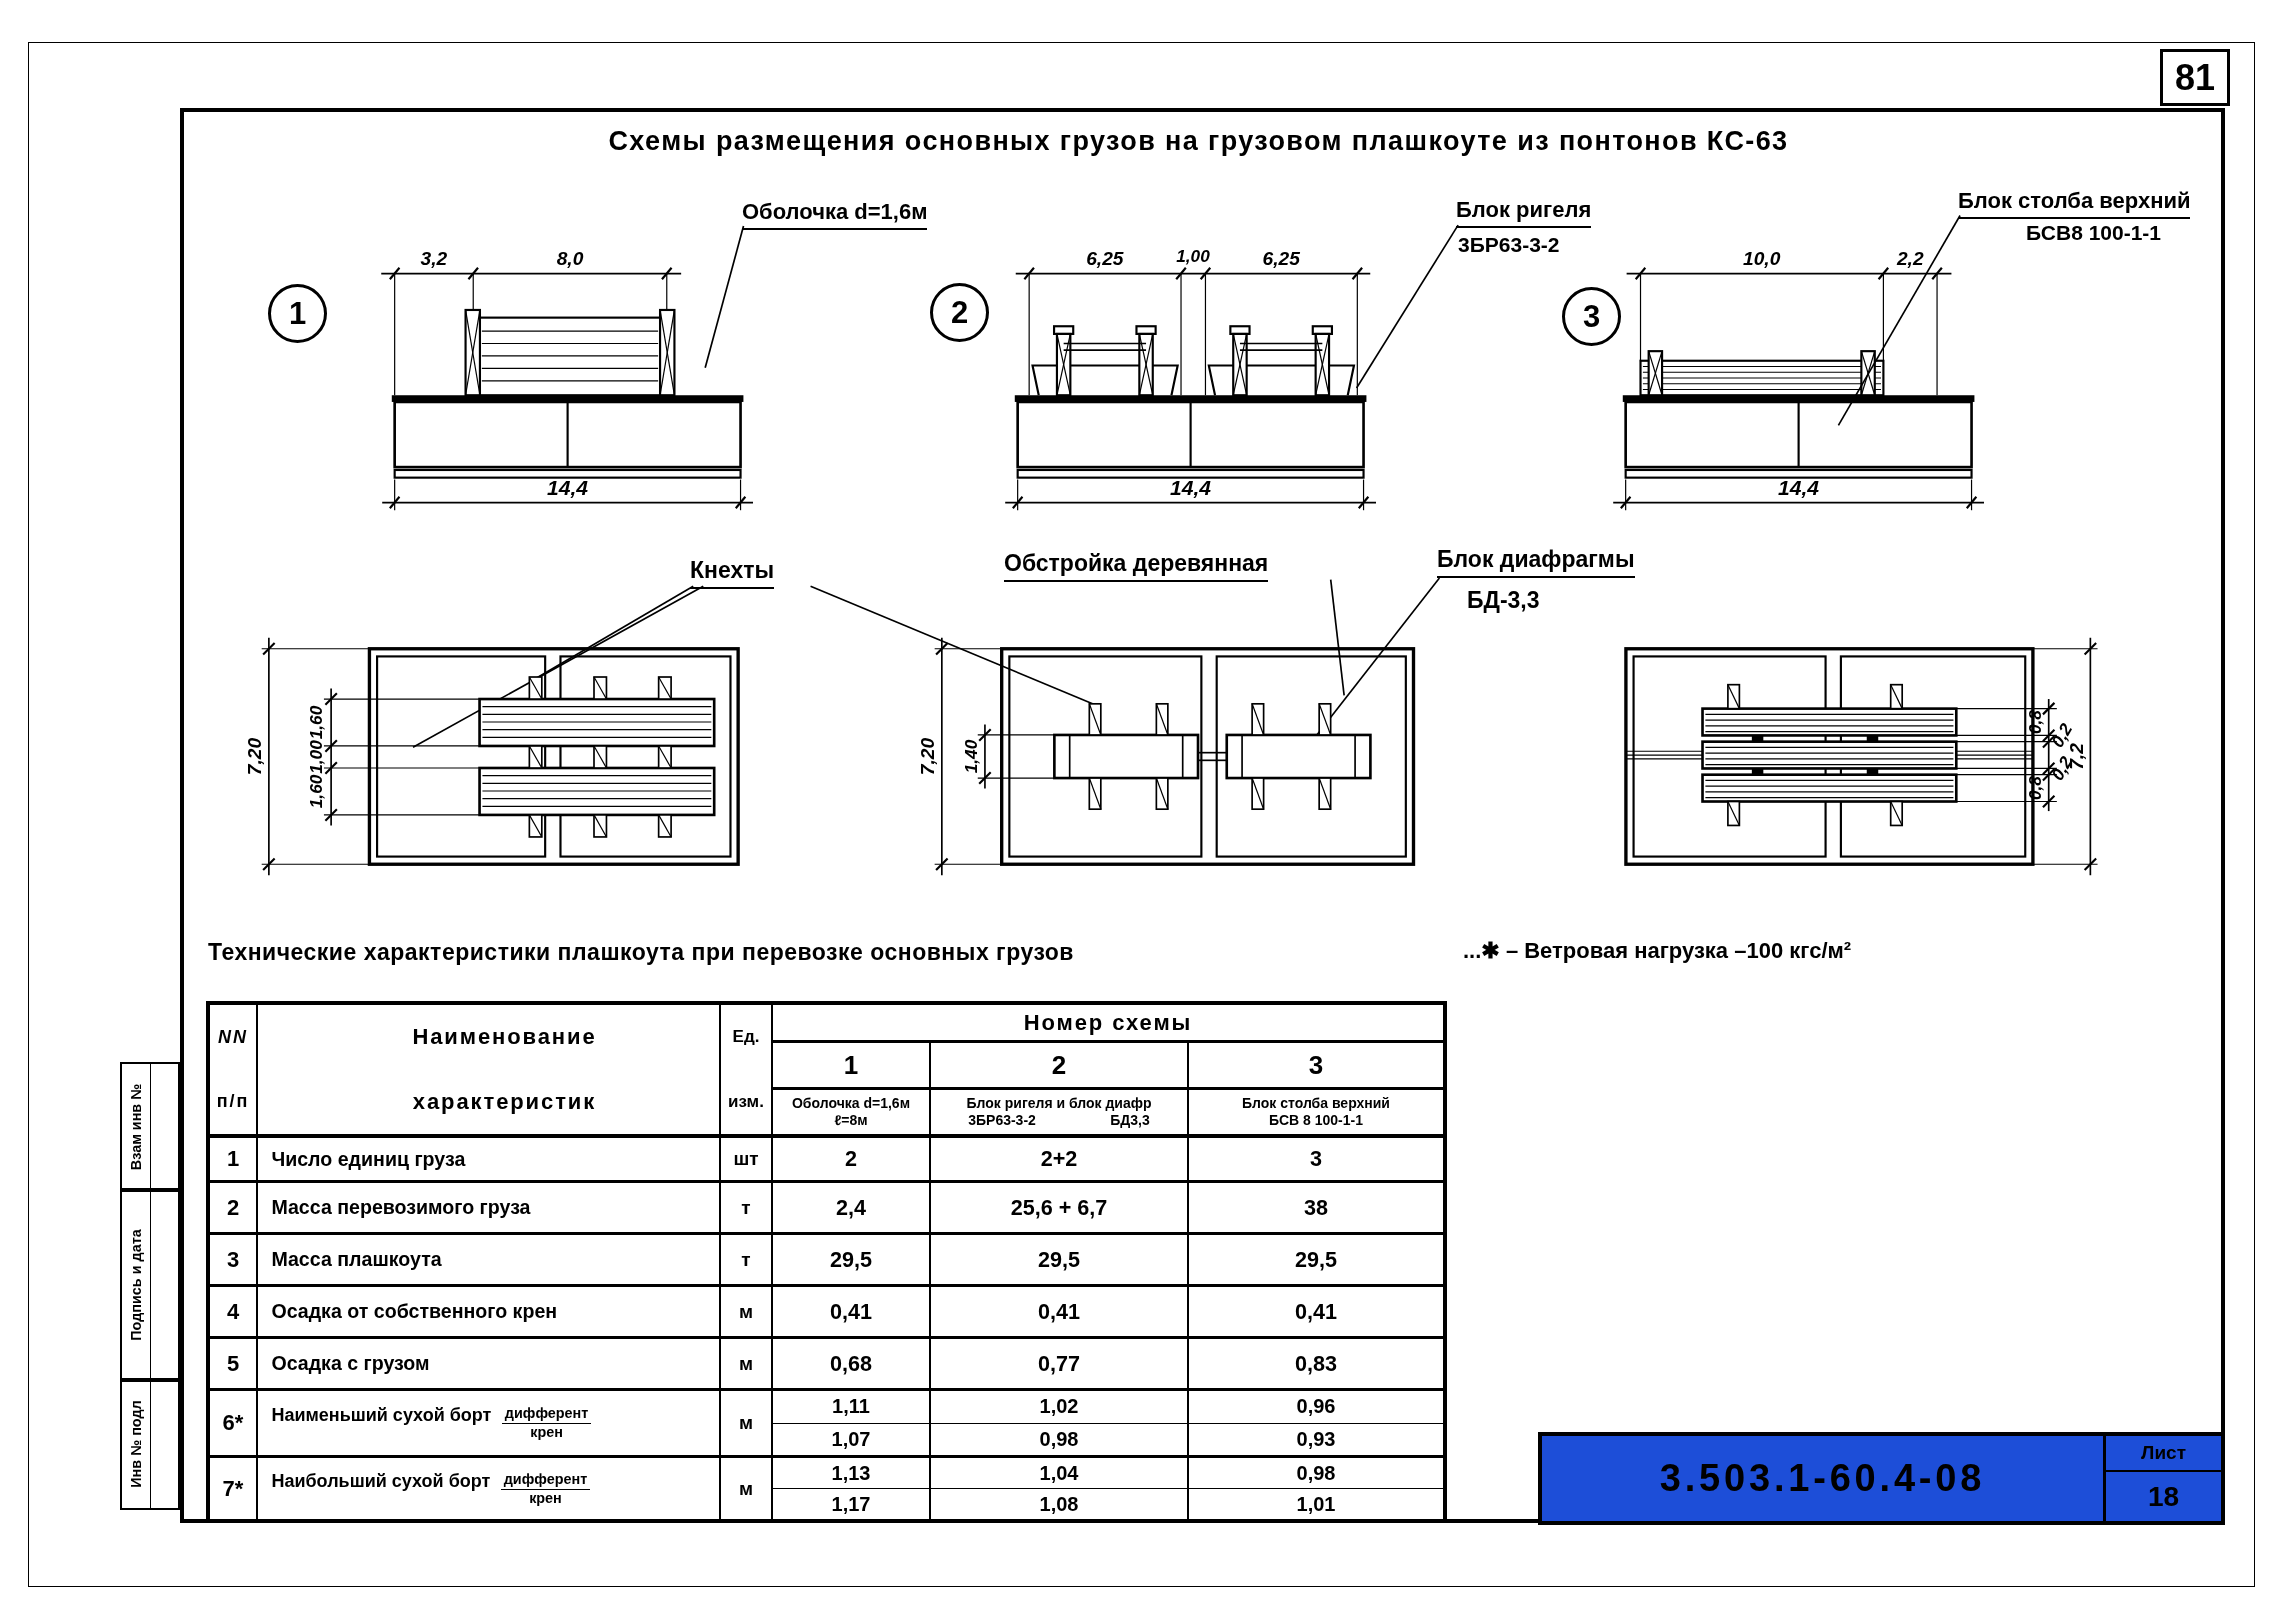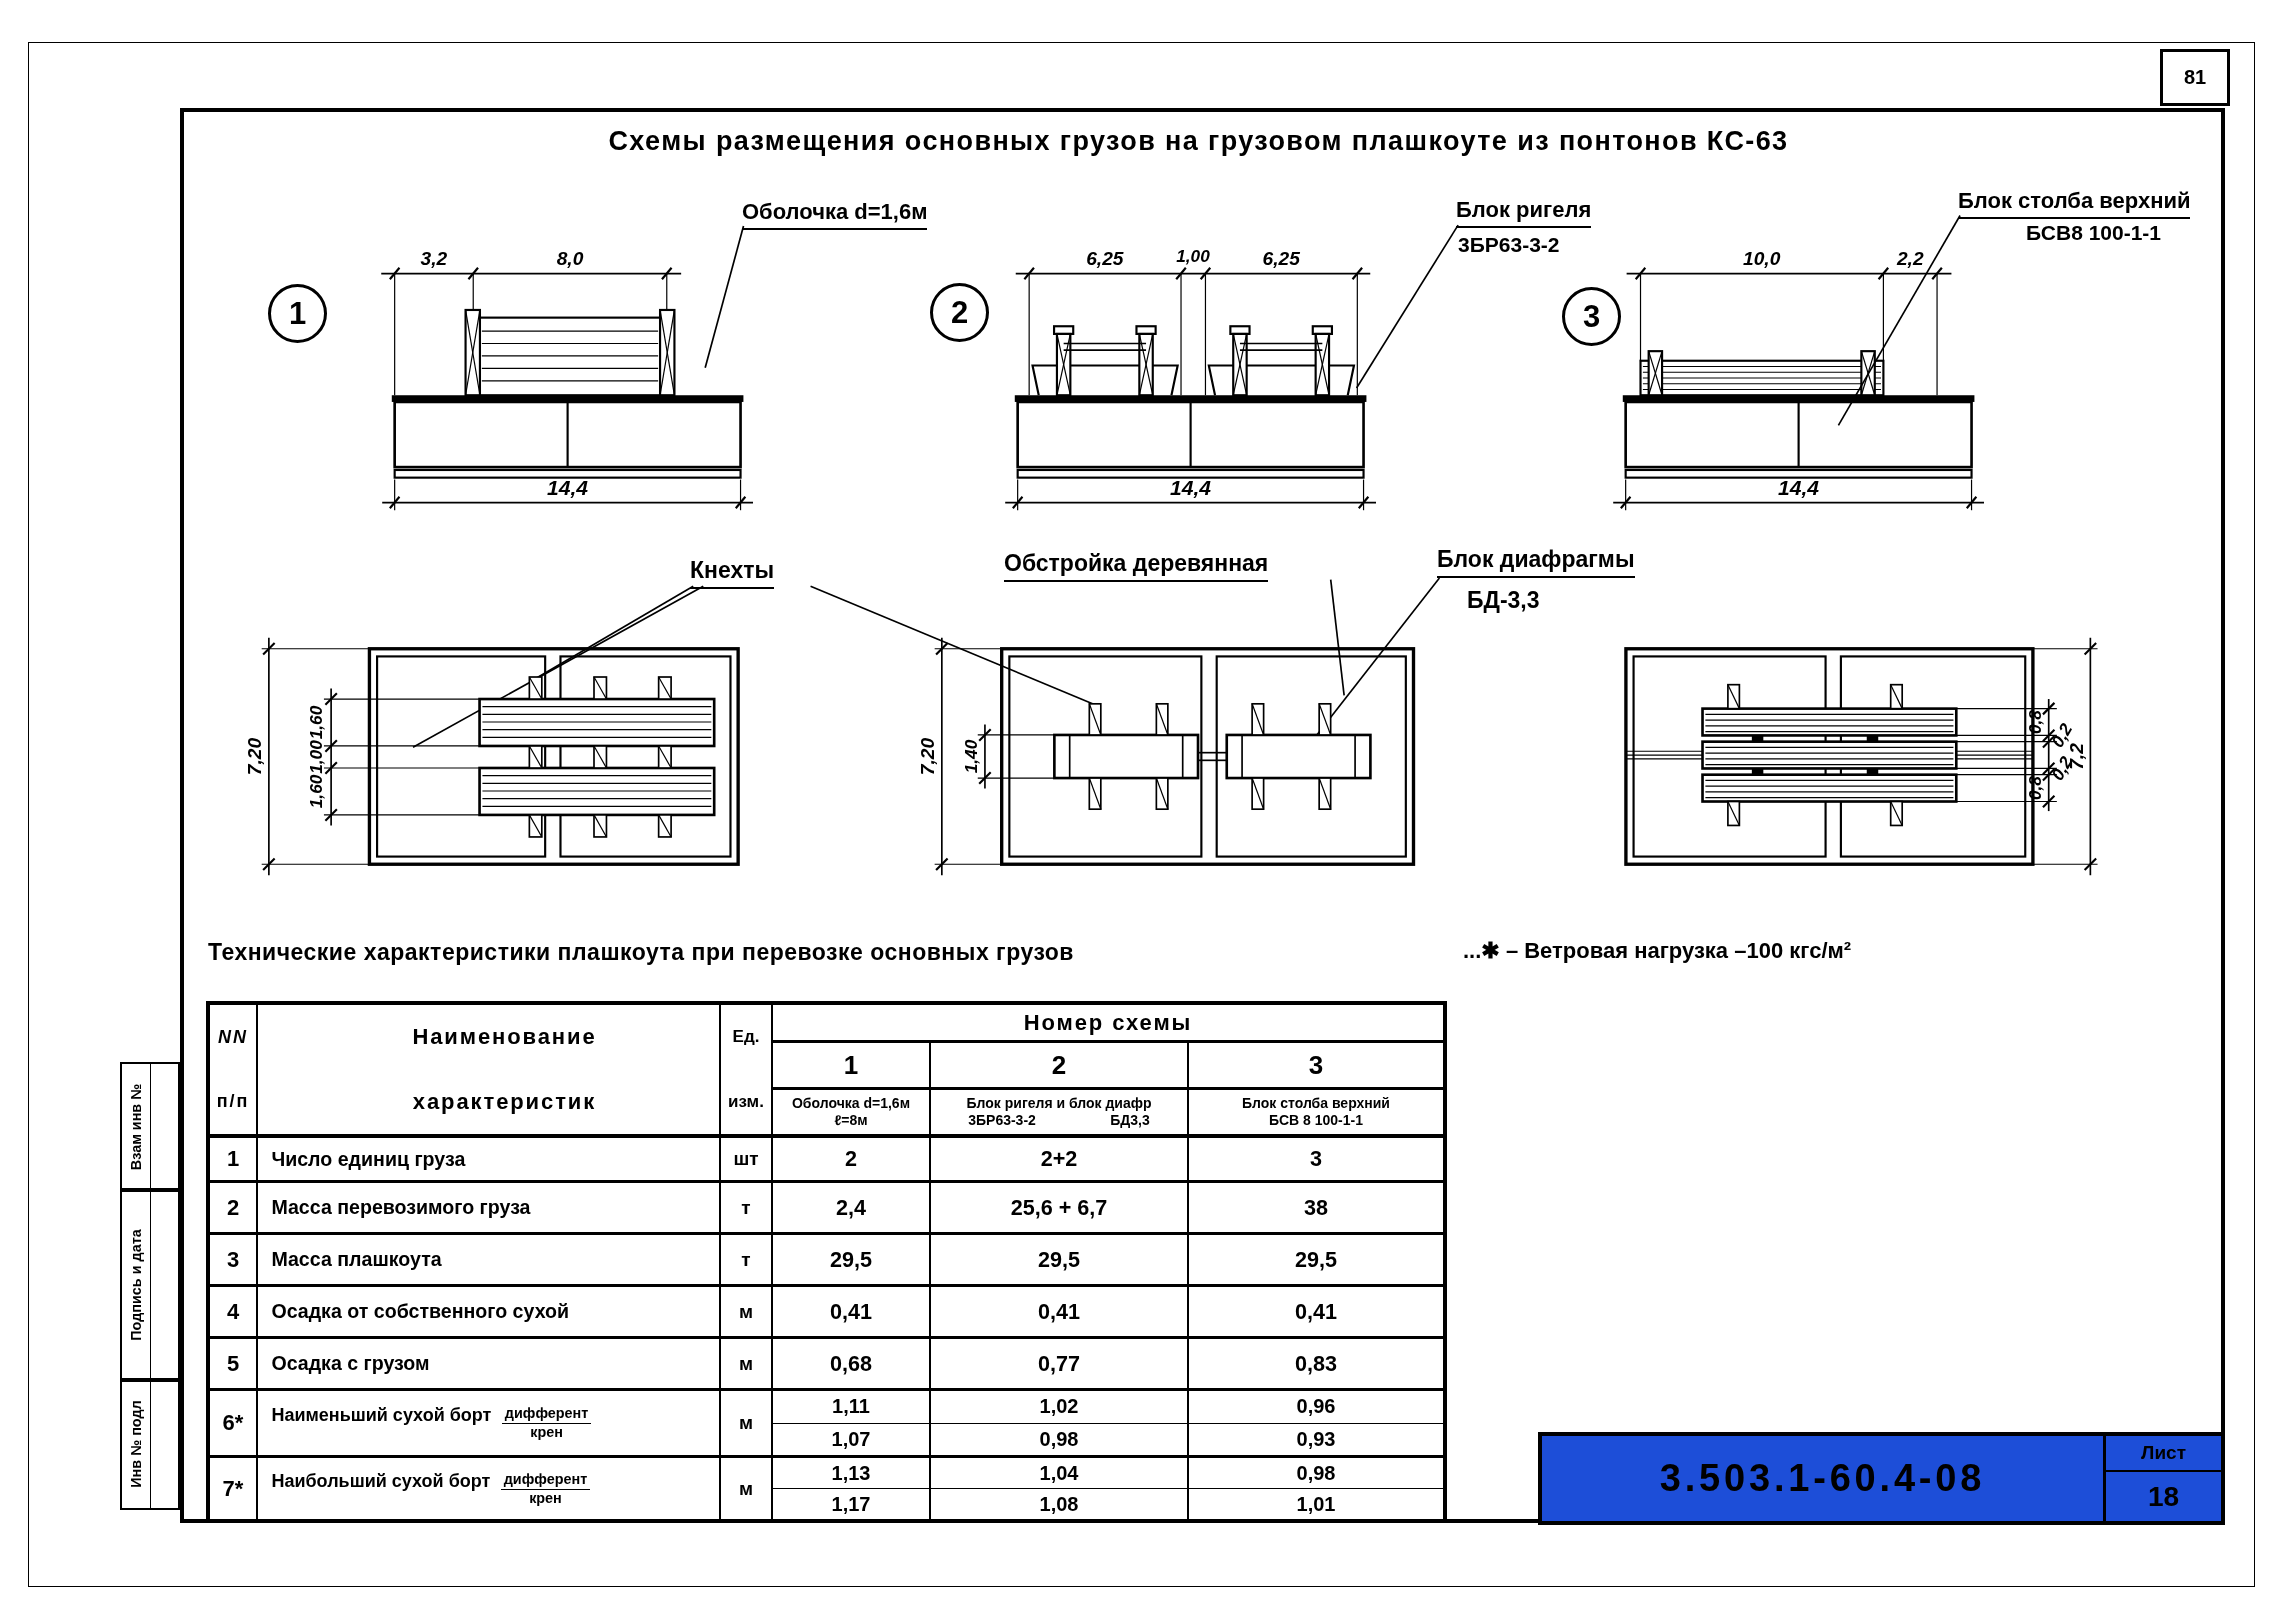--- a/index.html
+++ b/index.html
@@ -64,21 +64,21 @@
   .tb-num{font-size:28px;font-weight:bold;}
 </style>
 </head>
 <body>
 
 <div class="sheet">
 
   <div class="abs frame-outer" style="left:28px;top:42px;width:2225px;height:1543px;"></div>
 
   <div class="abs box" style="left:2160px;top:49px;width:64px;height:51px;">
-    <span class="lbl" style="font-size:20px;">81</span>
+    <span class="lbl" style="font-size:36px;">81</span>
   </div>
 
   <div class="abs frame-main" style="left:180px;top:108px;width:2037px;height:1407px;"></div>
 
   <div class="stampbox" style="left:120px;top:1062px;width:56px;height:126px;">
     <div class="stamplbl">
       <span>Взам инв №</span>
       </div>
     <div class="stampdiv"></div>
   </div>
@@ -496,21 +496,21 @@
     <div class="cell valcell last" style="grid-area:5/6/6/7;">38</div>
 
     <div class="cell numcol" style="grid-area:6/1/7/2;">3</div>
     <div class="cell namecell" style="grid-area:6/2/7/3;">Масса плашкоута</div>
     <div class="cell unitcell" style="grid-area:6/3/7/4;">т</div>
     <div class="cell valcell" style="grid-area:6/4/7/5;">29,5</div>
     <div class="cell valcell" style="grid-area:6/5/7/6;">29,5</div>
     <div class="cell valcell last" style="grid-area:6/6/7/7;">29,5</div>
 
     <div class="cell numcol" style="grid-area:7/1/8/2;">4</div>
-    <div class="cell namecell" style="grid-area:7/2/8/3;">Осадка от собственного сухой</div>
+    <div class="cell namecell" style="grid-area:7/2/8/3;">Осадка от собственного крен</div>
     <div class="cell unitcell" style="grid-area:7/3/8/4;">м</div>
     <div class="cell valcell" style="grid-area:7/4/8/5;">0,41</div>
     <div class="cell valcell" style="grid-area:7/5/8/6;">0,41</div>
     <div class="cell valcell last" style="grid-area:7/6/8/7;">0,41</div>
 
     <div class="cell numcol" style="grid-area:8/1/9/2;">5</div>
     <div class="cell namecell" style="grid-area:8/2/9/3;">Осадка с грузом</div>
     <div class="cell unitcell" style="grid-area:8/3/9/4;">м</div>
     <div class="cell valcell" style="grid-area:8/4/9/5;">0,68</div>
     <div class="cell valcell" style="grid-area:8/5/9/6;">0,77</div>

